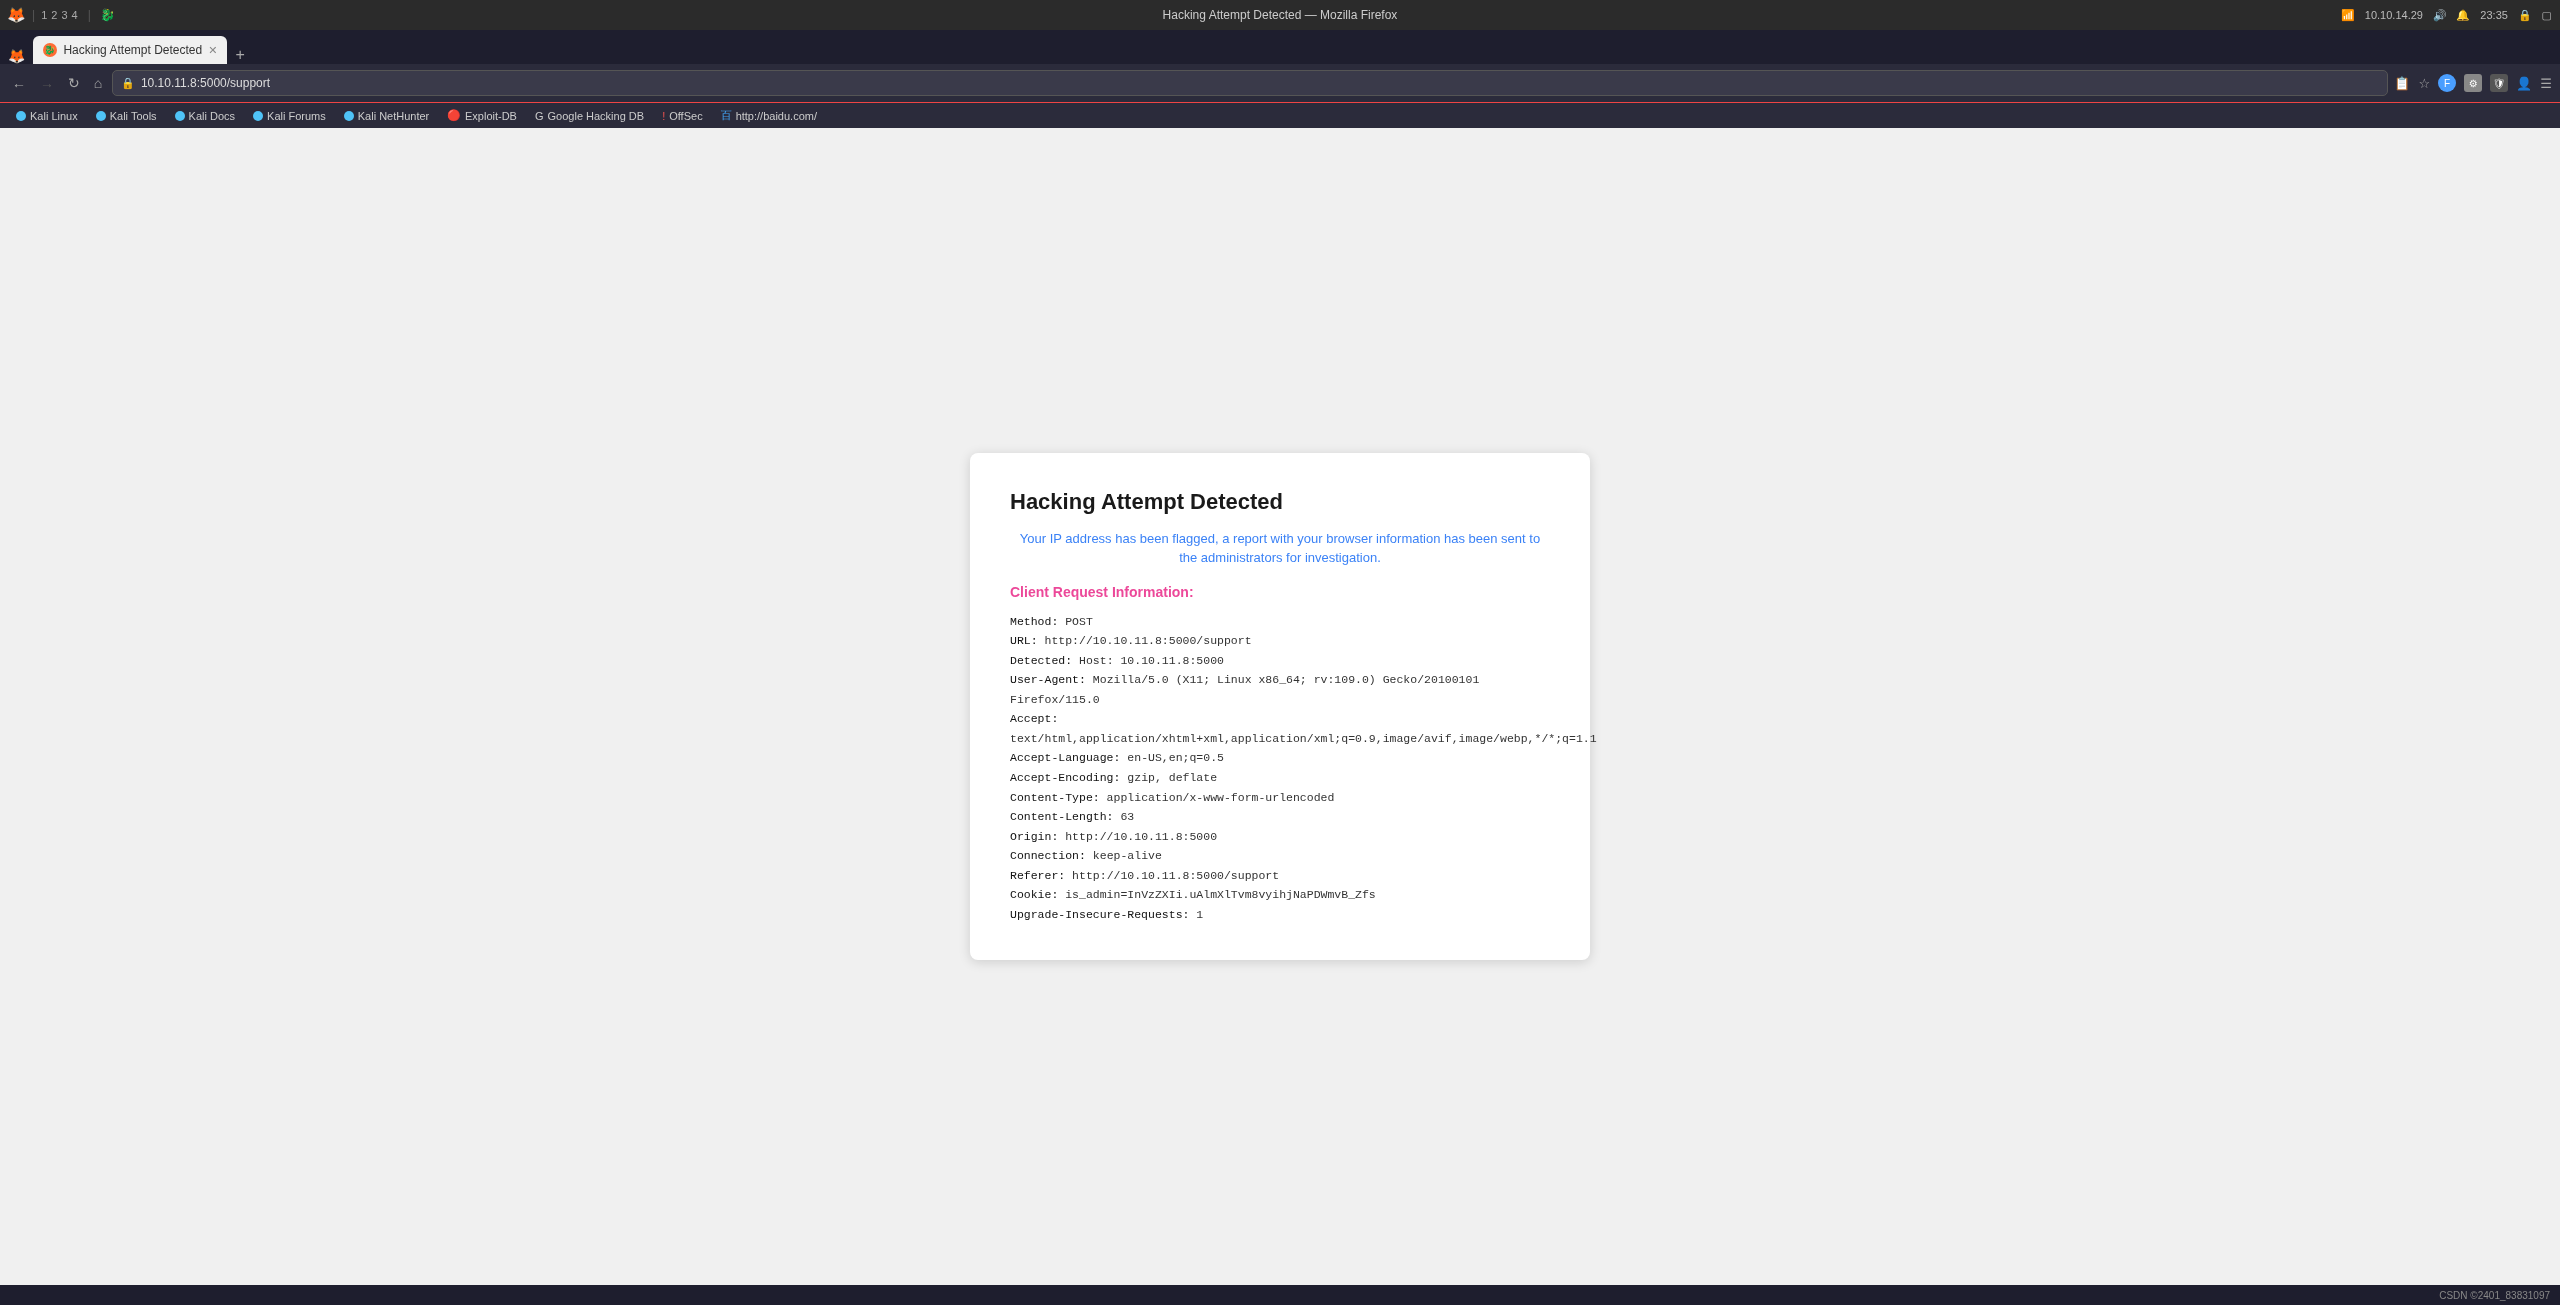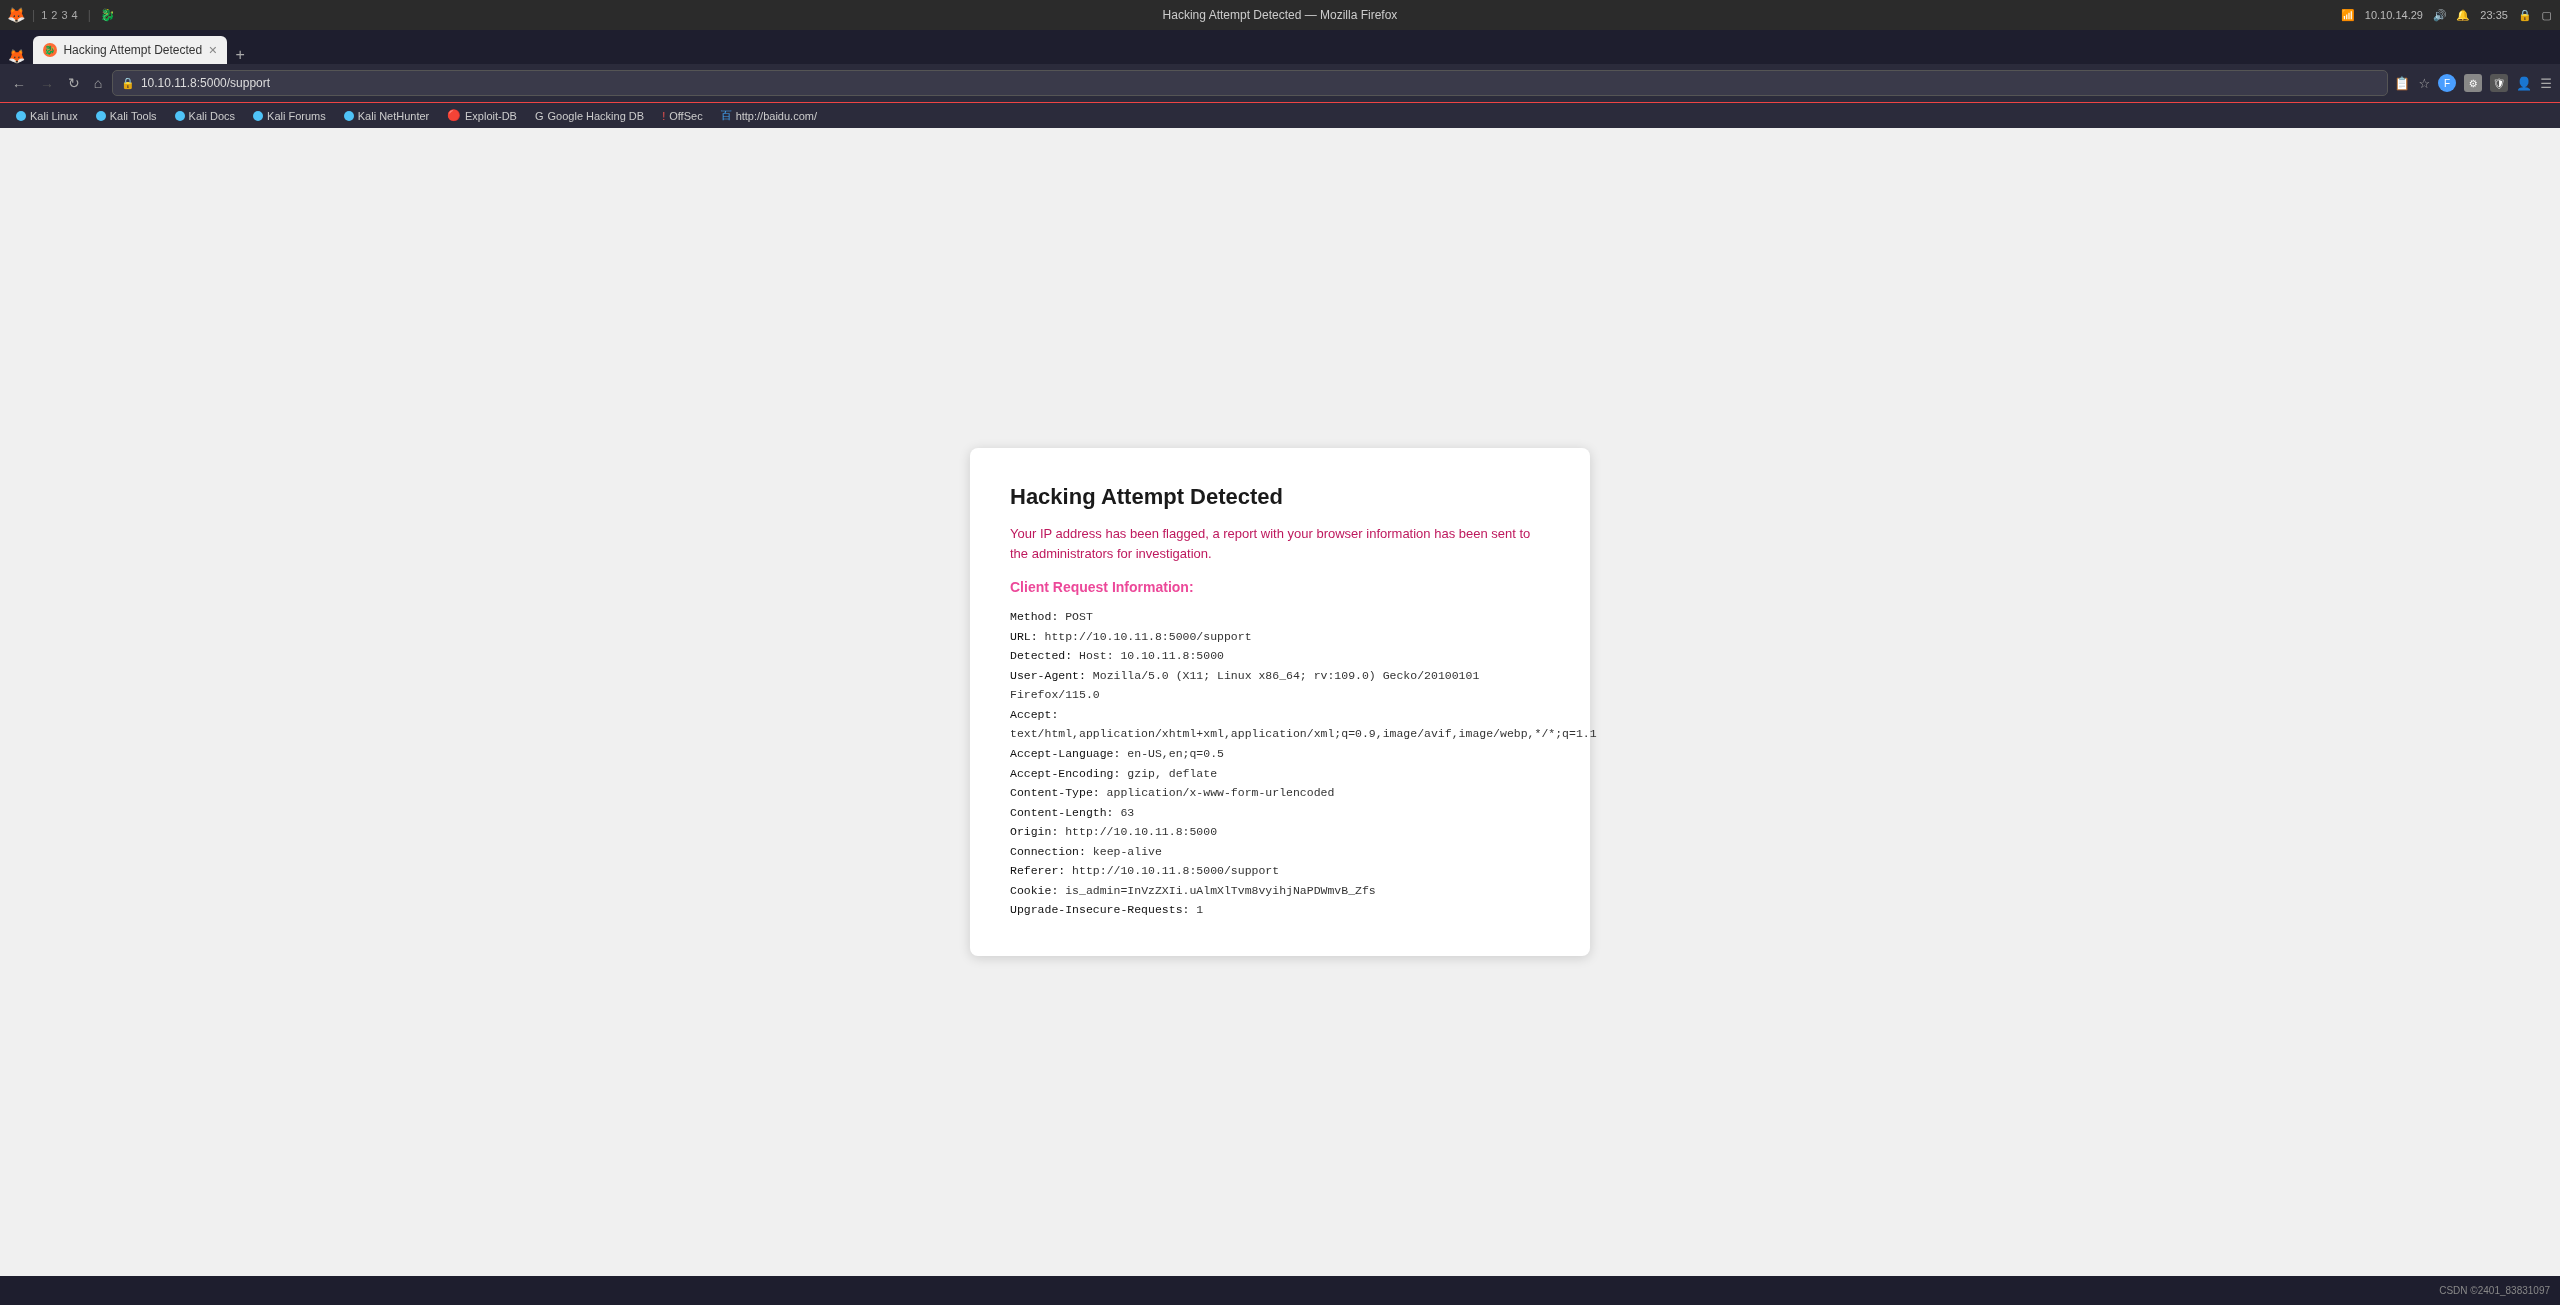--- a/index.html
+++ b/index.html
@@ -192,23 +192,24 @@
       width: 620px;
     }
     .alert-title {
       font-size: 22px;
       font-weight: 600;
       color: #1a1a1a;
       margin-bottom: 14px;
     }
     .alert-description {
       font-size: 13px;
-      color: #be185d;
+      color: #3b82f6;
       line-height: 1.5;
       margin-bottom: 16px;
+      text-align: center;
     }
     .section-title {
       font-size: 14px;
       font-weight: 700;
       color: #ec4899;
       margin-bottom: 12px;
     }
     .request-info {
       font-size: 11.5px;
       font-family: 'Courier New', Courier, monospace;
@@ -216,21 +217,21 @@
       line-height: 1.7;
     }
     .request-info .label {
       font-weight: 400;
       color: #111;
     }
 
     
     .statusbar {
       background: #1e1e2e;
-      height: 29px;
+      height: 20px;
       display: flex;
       align-items: center;
       padding: 0 10px;
       color: #888;
       font-size: 10px;
       justify-content: flex-end;
       gap: 16px;
     }
 
     .page-wrapper {

